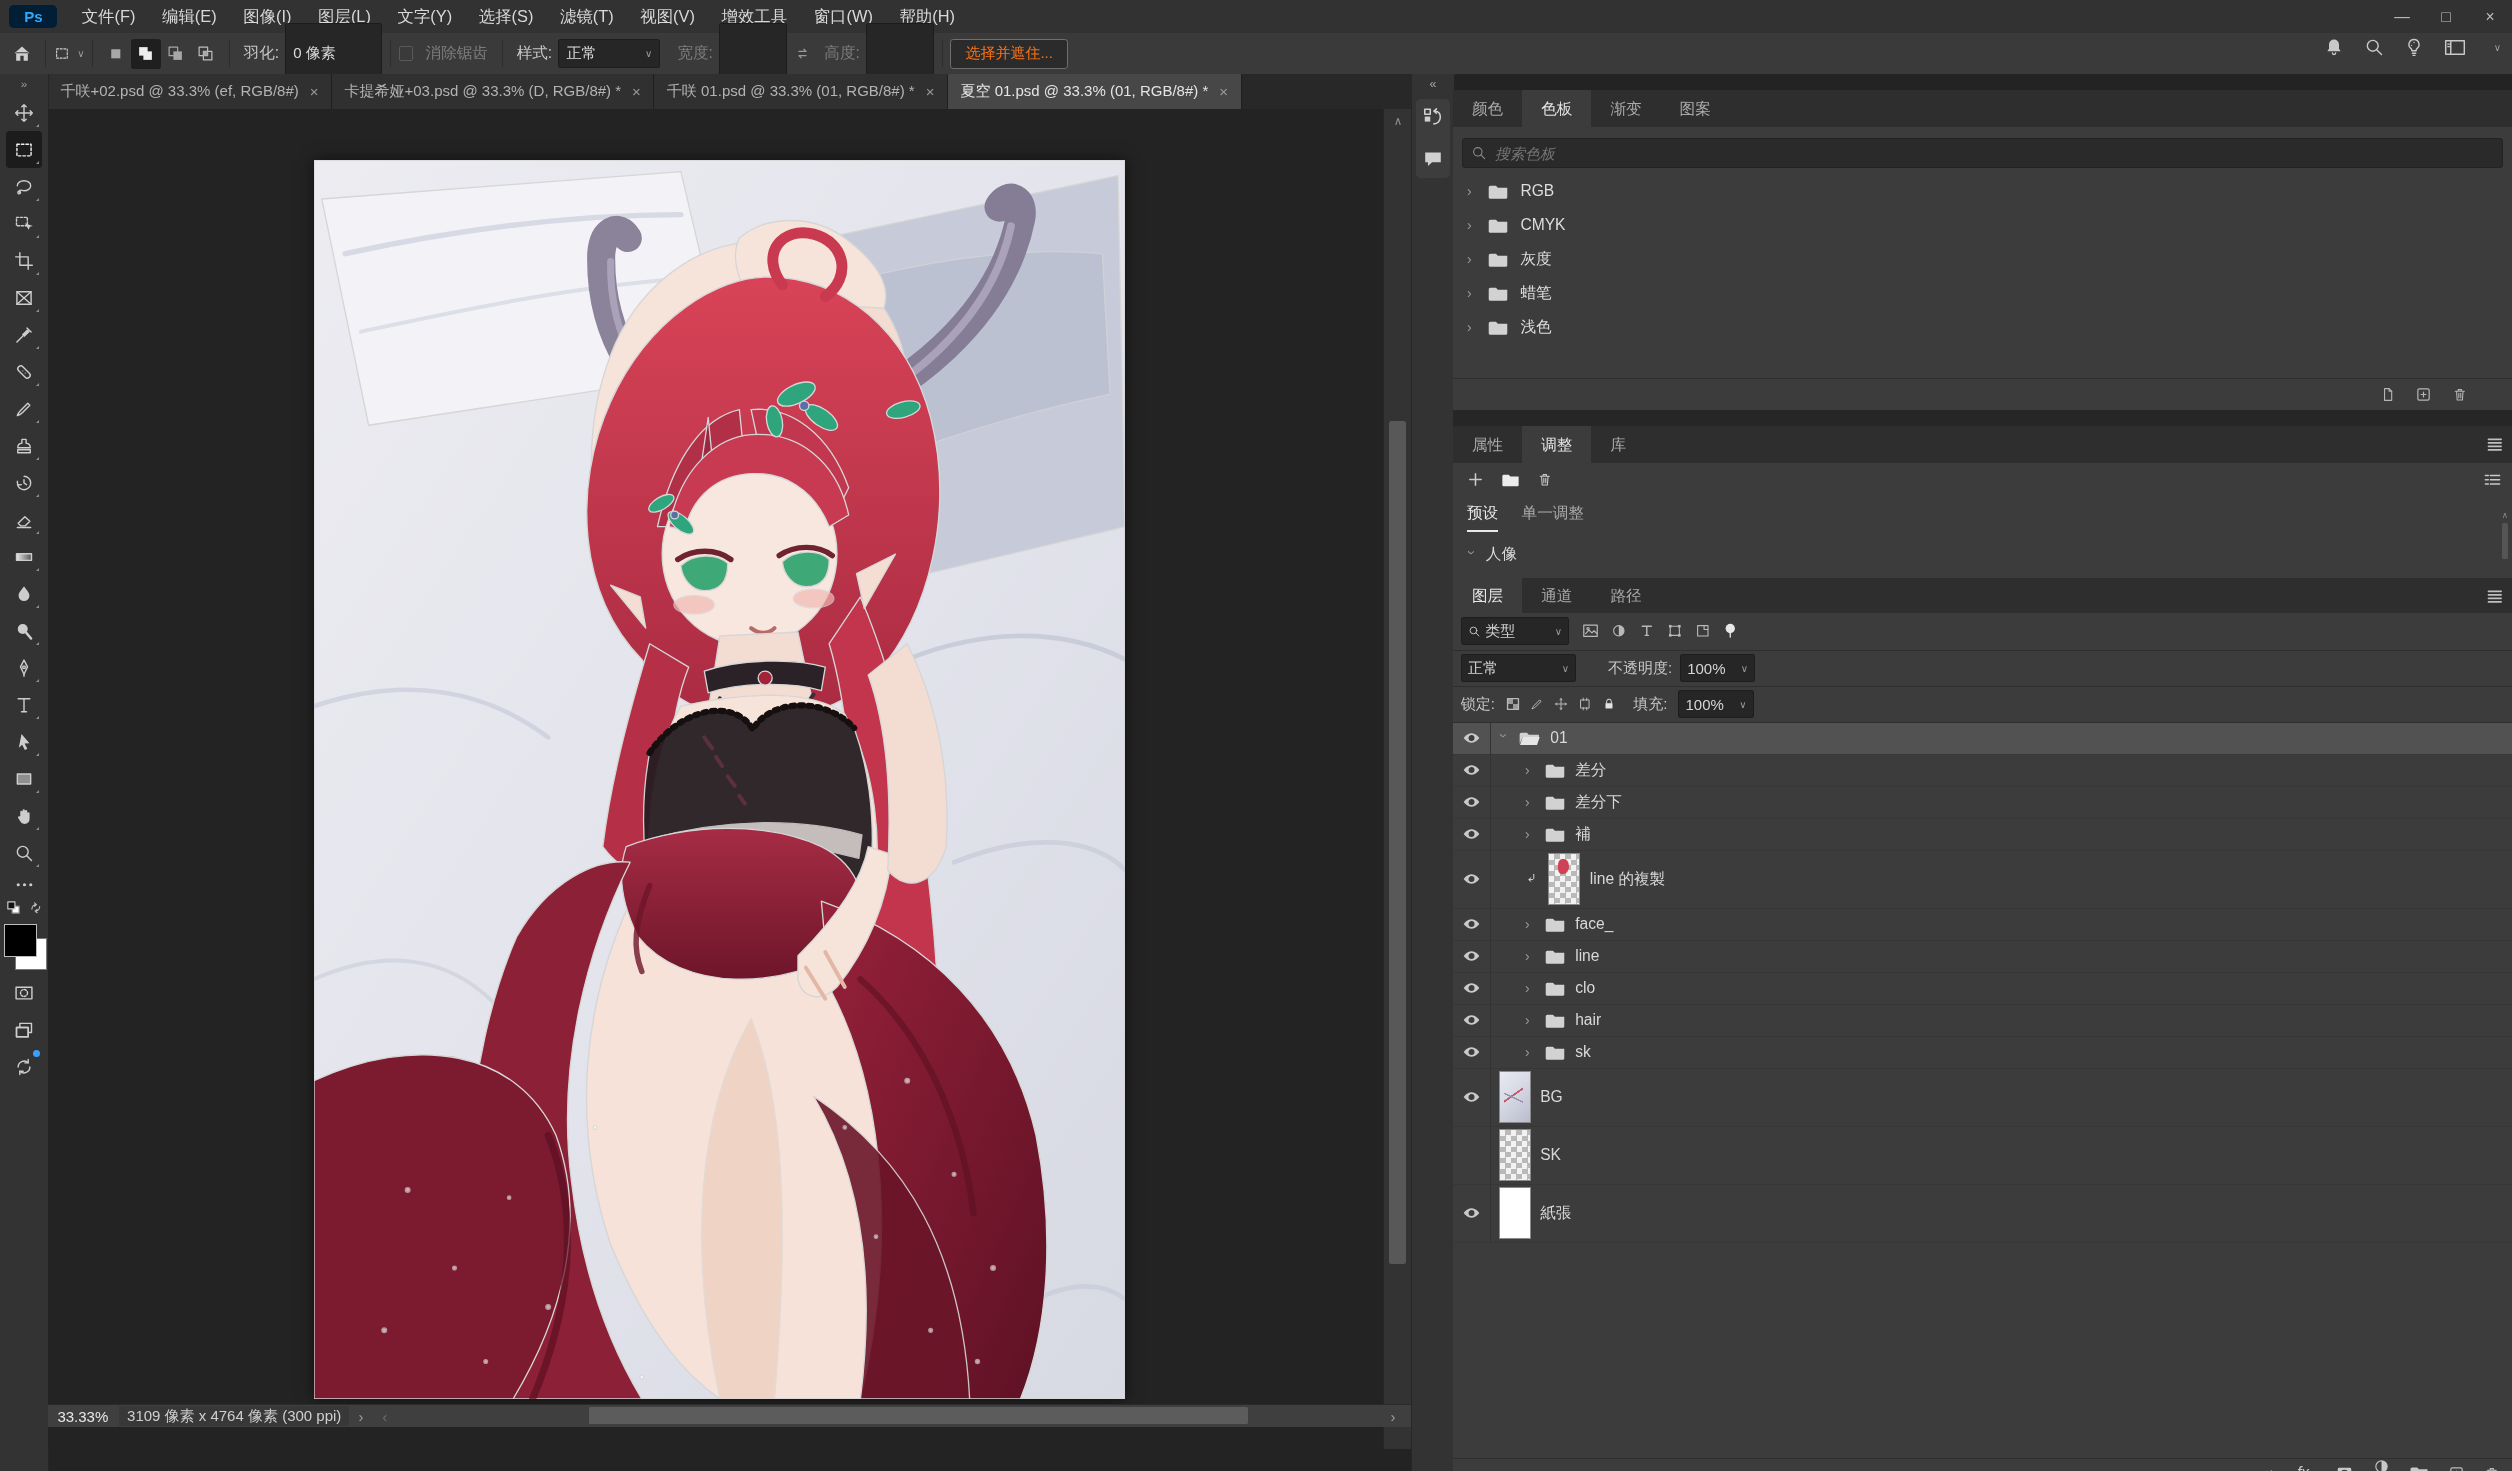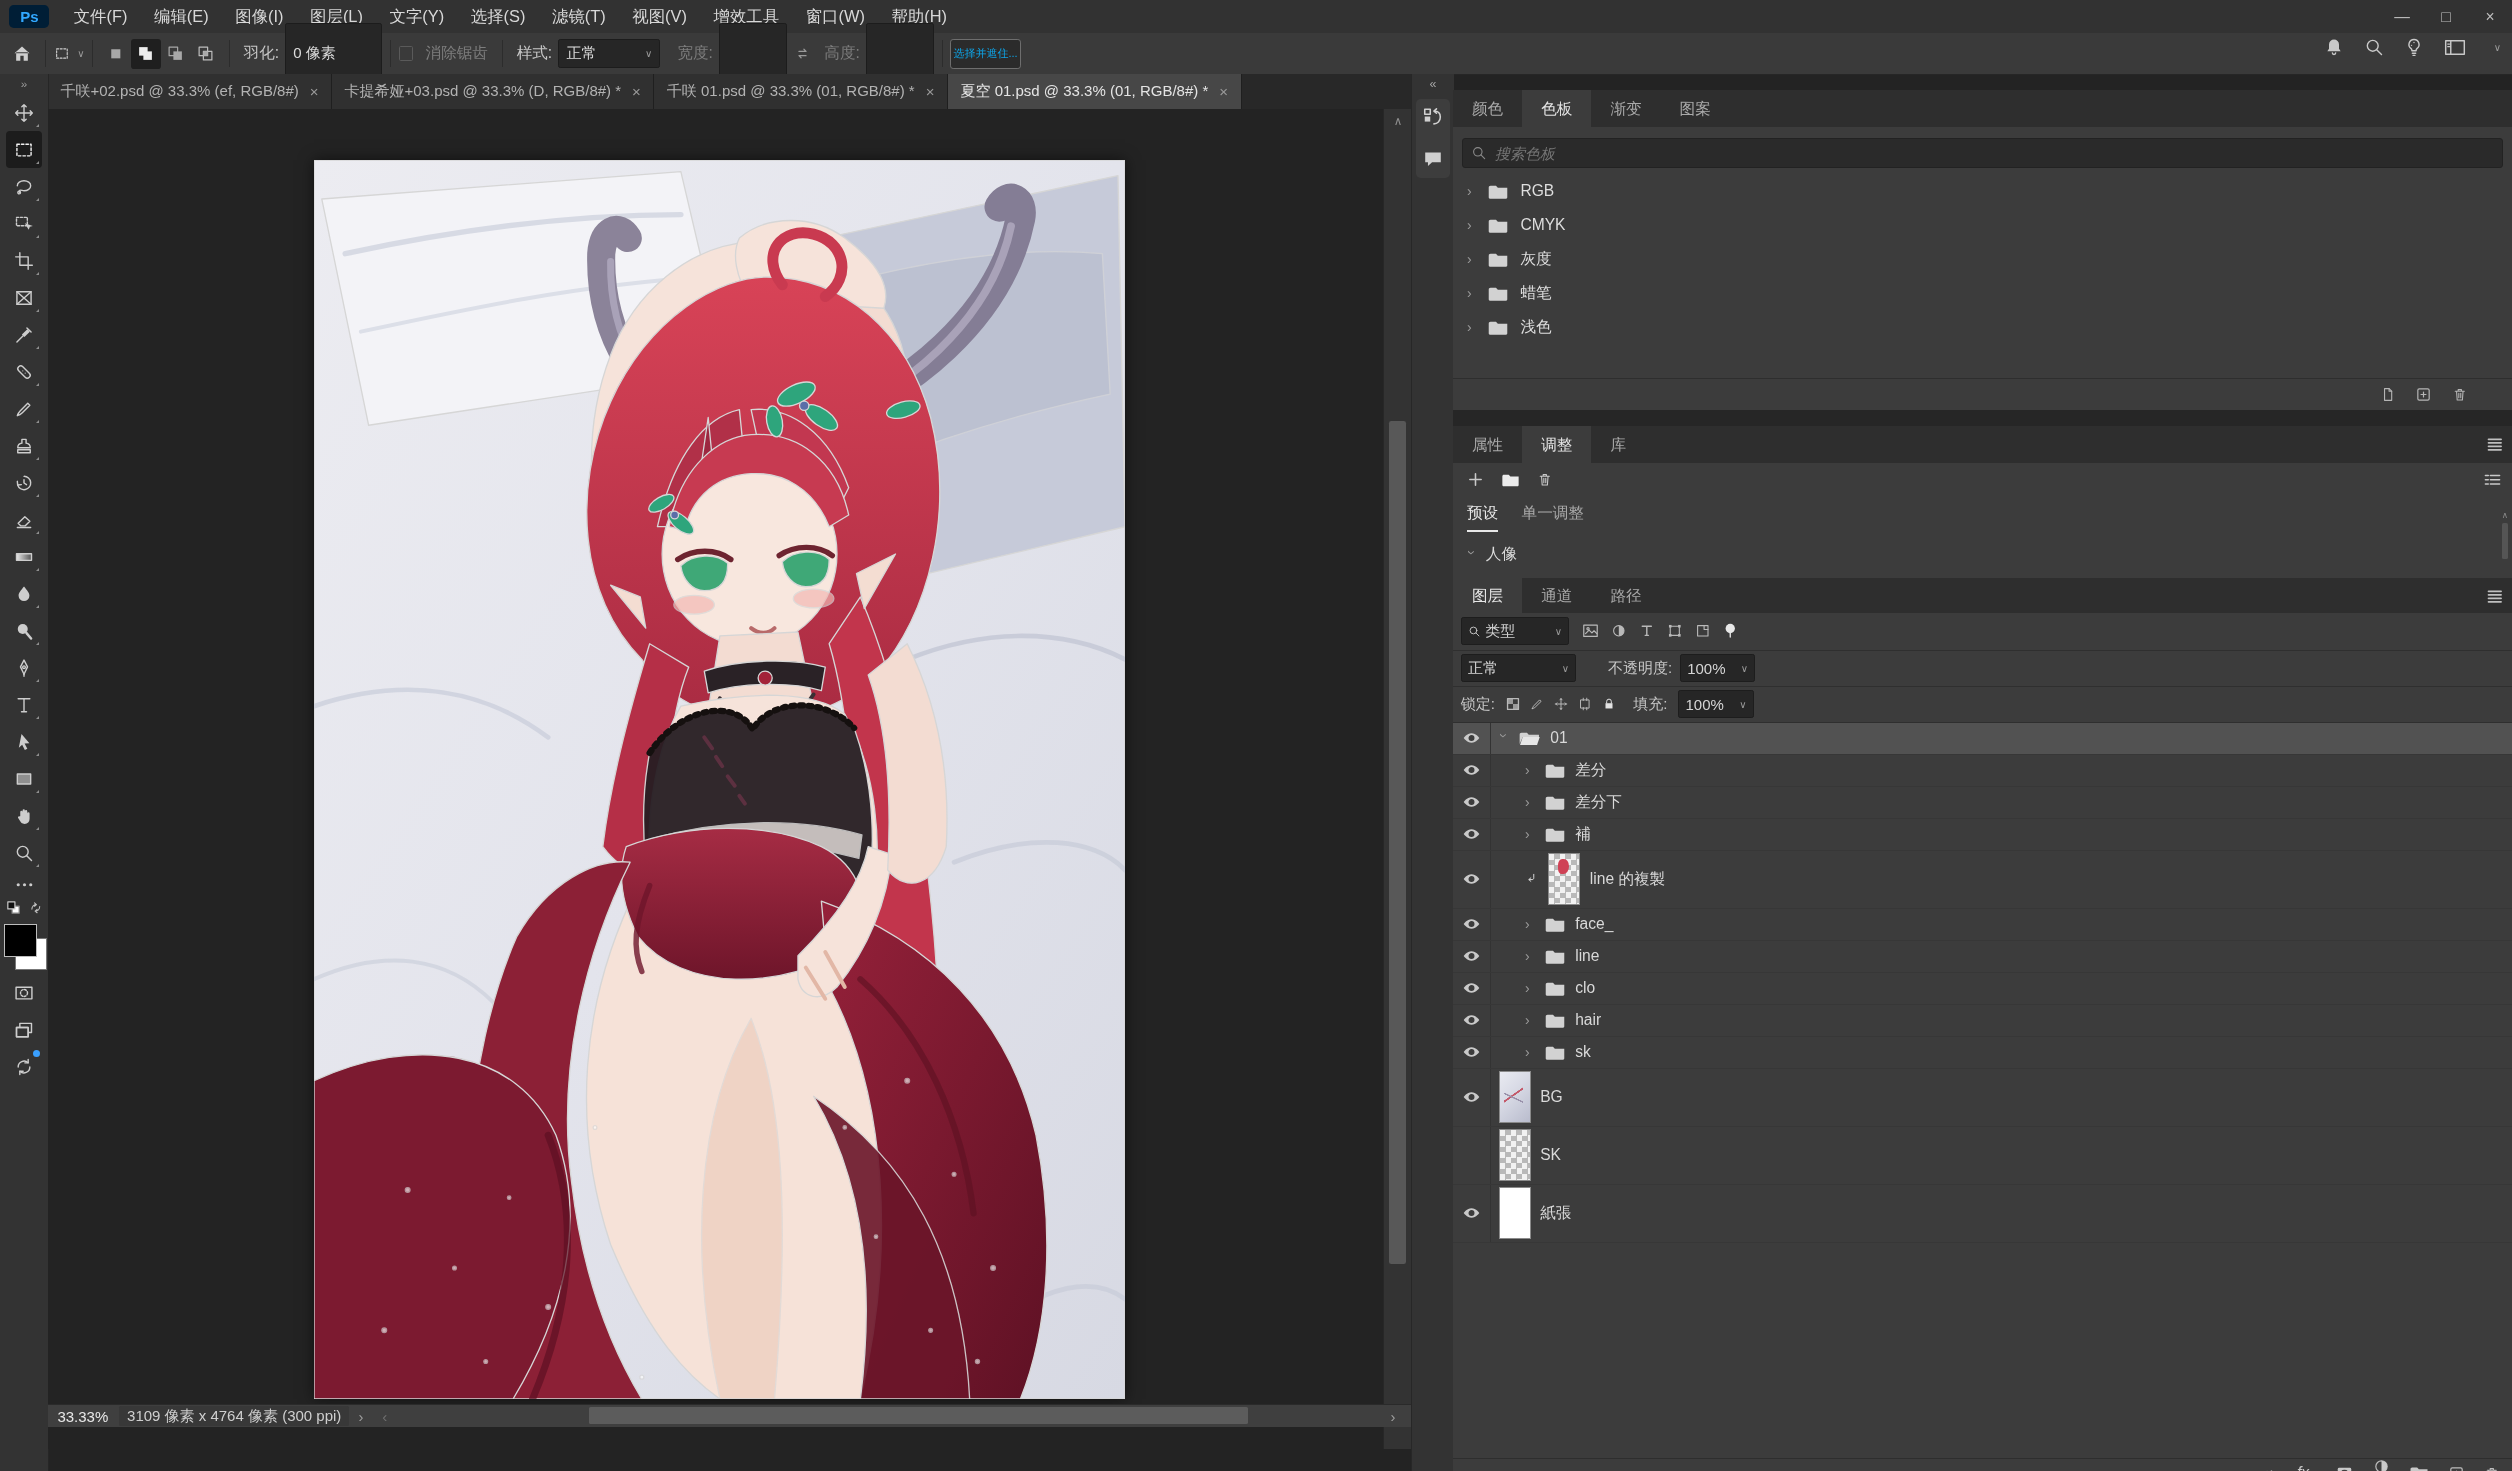--- a/index.html
+++ b/index.html
@@ -4,42 +4,42 @@
 <style>
   html,body{margin:0;padding:0;background:#1a1a1a;}
   #app{position:relative;width:2512px;height:1471px;overflow:hidden;
        font-family:"Liberation Sans","DejaVu Sans",sans-serif;color:#d6d6d6;
        background:#232323;-webkit-font-smoothing:antialiased;}
   .abs{position:absolute;}
   svg{stroke:currentColor;fill:none;stroke-width:1.7;stroke-linecap:round;stroke-linejoin:round;display:block;}
   .fill{fill:currentColor;stroke:none;}
   
   .menubar{left:0;top:0;width:100%;height:33px;background:#323232;display:flex;align-items:center;gap:0;border-bottom:0.8px solid #262626;}
-  .pslogo{width:40px;height:23.4px;margin:0 11px 0 9.4px;background:#001e36;border-radius:4.7px;color:#31a8ff;
+  .pslogo{width:48px;height:23.4px;margin:0 11px 0 9.4px;background:#001e36;border-radius:4.7px;color:#31a8ff;
           font-weight:bold;font-size:15px;display:flex;align-items:center;justify-content:center;}
   .menuitem{padding:0 13.3px;font-size:16.4px;color:#d8d8d8;line-height:33px;cursor:default;}
   .winctrls{position:absolute;right:0;top:0;height:33px;display:flex;align-items:center;}
   .winbtn{width:44px;text-align:center;font-size:15.6px;color:#bdbdbd;line-height:33px;}
   
   .optionsbar{left:0;top:33px;width:100%;height:41px;background:#3a3a3a;display:flex;align-items:center;border-bottom:0.8px solid #262626;}
   .opt-sep{width:0.8px;height:26.5px;background:#2c2c2c;margin:0 7.8px;}
   .opt-icon{color:#cfcfcf;display:flex;align-items:center;justify-content:center;width:31px;height:31px;}
   .modebtn{width:30px;height:30px;display:flex;align-items:center;justify-content:center;color:#bdbdbd;border-radius:3.1px;}
   .modebtn.active{background:#1f1f1f;color:#f0f0f0;}
   .opt-label{font-size:15.6px;color:#c7c7c7;margin:0 6.2px;}
   .opt-label.dim{color:#7d7d7d;}
   .opt-input{width:81px;height:26.5px;background:#262626;border:0.8px solid #1c1c1c;border-radius:2.3px;color:#dcdcdc;
              font-size:15px;padding:16px 7px;font-family:inherit;}
   .opt-input.small{width:52px;}
   .opt-select{min-width:86px;height:26.5px;background:#262626;border:0.8px solid #1c1c1c;border-radius:2.3px;color:#dcdcdc;
               font-size:15px;display:flex;align-items:center;justify-content:space-between;padding:0 7px;}
   .dd{font-size:10px;color:#9a9a9a;margin-left:7.8px;}
   .checkbox{width:12.5px;height:12.5px;border:0.8px solid #5a5a5a;border-radius:1.6px;display:inline-block;vertical-align:middle;margin-right:6.2px;}
-  .btn{height:28px;background:#2b2b2b;border:0.8px solid #6e6e6e;border-radius:3.1px;color:#0ea5e9;font-size:11px;
-       display:flex;align-items:center;padding:0 2px;}
+  .btn{height:28px;background:#2b2b2b;border:0.8px solid #6e6e6e;border-radius:3.1px;color:#f97316;font-size:15px;
+       display:flex;align-items:center;padding:0 14px;}
   .optright{position:absolute;right:11px;top:37px;display:flex;align-items:center;gap:20px;color:#c9c9c9;}
   
   .tabstrip{left:48px;top:74px;width:1363px;height:35px;background:#282828;display:flex;align-items:stretch;border-bottom:0.8px solid #1f1f1f;}
   .doctab{display:flex;align-items:center;background:#303030;color:#b3b3b3;font-size:15px;padding:0 12.5px;border-right:0.8px solid #1f1f1f;white-space:nowrap;}
   .doctab.active{background:#474747;color:#e4e4e4;}
   .doctab .x{margin-left:11px;color:#9a9a9a;font-size:15px;}
   
   .toolbar{left:0;top:74px;width:48px;height:1397px;background:#333333;border-right:0.8px solid #262626;display:flex;flex-direction:column;align-items:center;}
   .tb-collapse{height:20px;color:#9a9a9a;font-size:11.7px;line-height:20px;}
   .tool{width:36px;height:37px;display:flex;align-items:center;justify-content:center;color:#cdcdcd;position:relative;border-radius:3.9px;}

